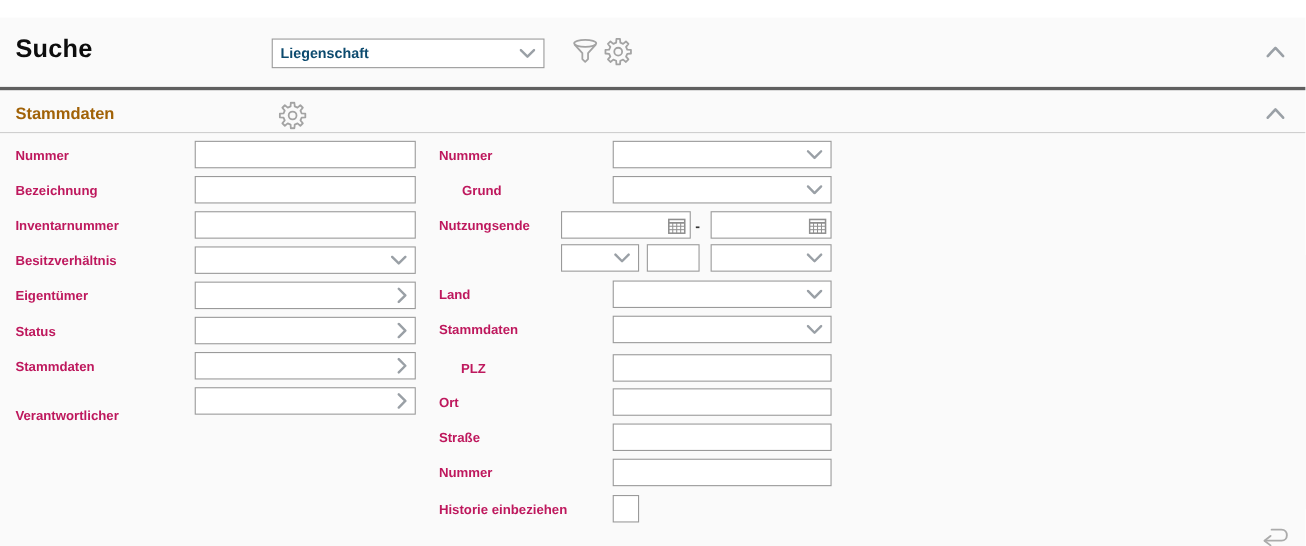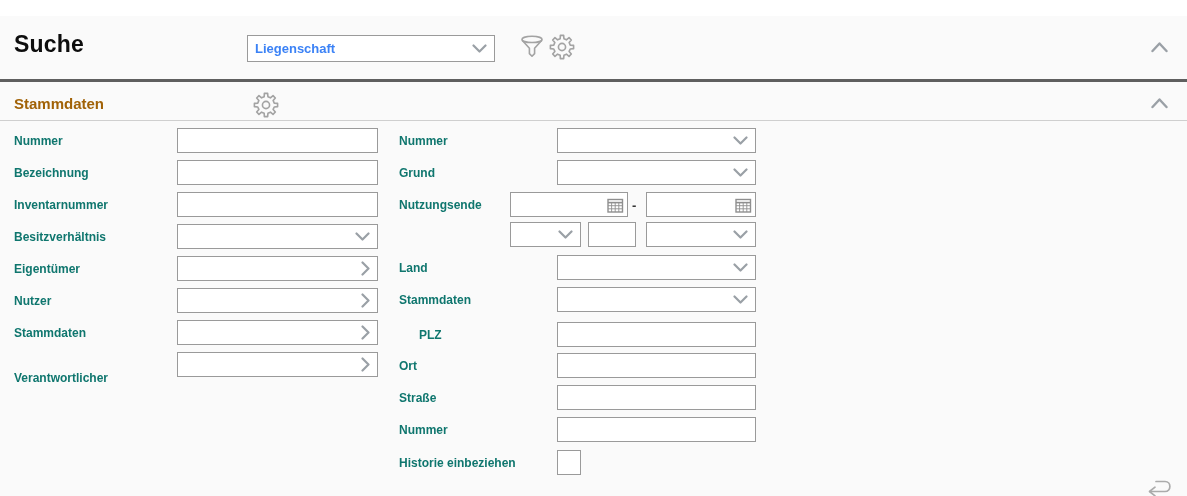--- a/index.html
+++ b/index.html
@@ -4,33 +4,33 @@
 <style>
   html,body{margin:0;padding:0;background:#fff;}
   .page{
     position:relative;width:1187px;height:496px;background:#fafafa;
     font-family:"Liberation Sans","DejaVu Sans",sans-serif;color:#111;
     overflow:hidden;
     margin-top:16px;
   }
   .title{position:absolute;left:14px;top:15px;font-size:23px;font-weight:bold;color:#0d0d0d;letter-spacing:.2px;}
   .section-title{position:absolute;left:14px;top:79px;font-size:15px;font-weight:bold;color:#a16207;}
-  .lbl{position:absolute;font-size:12px;font-weight:bold;color:#0f766e;white-space:nowrap;}
+  .lbl{position:absolute;font-size:12px;font-weight:bold;color:#be185d;white-space:nowrap;}
   .inp{
     position:absolute;height:25px;box-sizing:border-box;border:1px solid #9a9a9a;
     background:#fff;padding:0 6px;font-family:inherit;font-size:13px;color:#222;outline:none;border-radius:0;
   }
   .combo{
     position:absolute;height:25px;box-sizing:border-box;border:1px solid #9a9a9a;background:#fff;
     display:flex;align-items:center;padding:0 7px;cursor:pointer;
   }
   .combo .val{flex:1;font-size:13px;color:#222;overflow:hidden;white-space:nowrap;}
   .combo .icon-right{flex:0 0 auto;display:flex;align-items:center;}
   .module-select{left:247px;top:19px;width:248px;height:27px;}
-  .module-select .val{font-weight:bold;font-size:13px;color:#3b82f6;}
+  .module-select .val{font-weight:bold;font-size:13px;color:#0c4a6e;}
   .datebox{position:absolute;height:25px;box-sizing:border-box;border:1px solid #9a9a9a;background:#fff;display:flex;align-items:center;}
   .datebox input{flex:1;min-width:0;border:none;outline:none;background:transparent;height:100%;padding:0 4px;font-family:inherit;font-size:13px;}
   .datebox .calbtn{flex:0 0 auto;margin-right:3px;display:flex;align-items:center;cursor:pointer;background:none;border:none;padding:0;}
   .dash{position:absolute;font-size:13px;font-weight:bold;color:#333;}
   .iconbtn{position:absolute;background:none;border:none;padding:0;margin:0;cursor:pointer;display:flex;align-items:center;justify-content:center;}
   .hr-dark{position:absolute;left:0;width:1187px;height:3px;background:#5f5f5f;}
   .hr-light{position:absolute;left:0;width:1187px;height:1px;background:#cfcfcf;}
   .cb{
     position:absolute;appearance:none;-webkit-appearance:none;width:24px;height:25px;margin:0;
     border:1px solid #9a9a9a;background:#fff;box-sizing:border-box;cursor:pointer;
@@ -133,21 +133,21 @@
   <div class="lbl" style="left:14px;top:246px">Eigentümer</div>
   <div class="combo" style="left:177px;top:240px;width:201px">
     <span class="val"></span>
     <span class="icon-right">
         <svg width="9" height="15" viewBox="0 0 9 15">
           <use href="#chev-right"></use>
         </svg>
       </span>
   </div>
 
-  <div class="lbl" style="left:14px;top:278px">Nutzer</div>
+  <div class="lbl" style="left:14px;top:278px">Status</div>
   <div class="combo" style="left:177px;top:272px;width:201px">
     <span class="val"></span>
     <span class="icon-right">
         <svg width="9" height="15" viewBox="0 0 9 15">
           <use href="#chev-right"></use>
         </svg>
       </span>
   </div>
 
   <div class="lbl" style="left:14px;top:310px">Stammdaten</div>
@@ -173,21 +173,21 @@
   <div class="lbl" style="left:399px;top:118px">Nummer</div>
   <div class="combo" style="left:557px;top:112px;width:199px">
     <span class="val"></span>
     <span class="icon-right">
         <svg width="15" height="9" viewBox="0 0 15 9">
           <use href="#chev-down"></use>
         </svg>
       </span>
   </div>
 
-  <div class="lbl" style="left:399px;top:150px">Grund</div>
+  <div class="lbl" style="left:420px;top:150px">Grund</div>
   <div class="combo" style="left:557px;top:144px;width:199px">
     <span class="val"></span>
     <span class="icon-right">
         <svg width="15" height="9" viewBox="0 0 15 9">
           <use href="#chev-down"></use>
         </svg>
       </span>
   </div>
 
   <div class="lbl" style="left:399px;top:182px">Nutzungsende</div>

